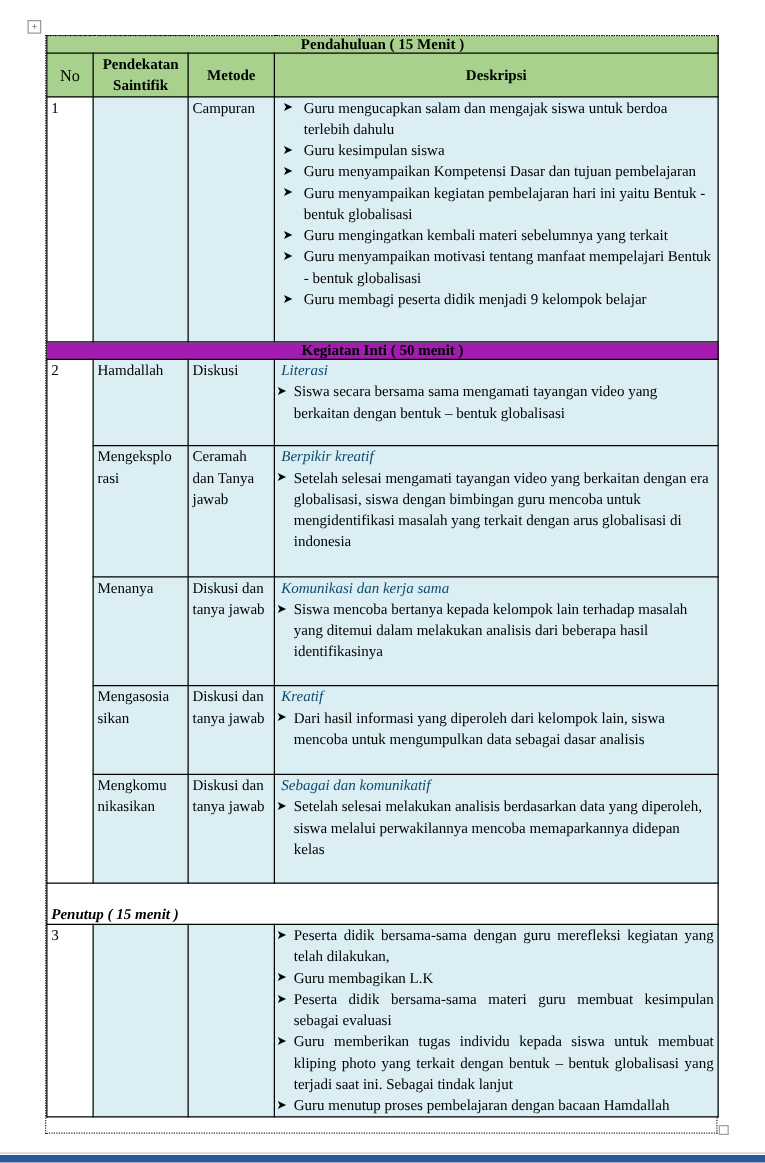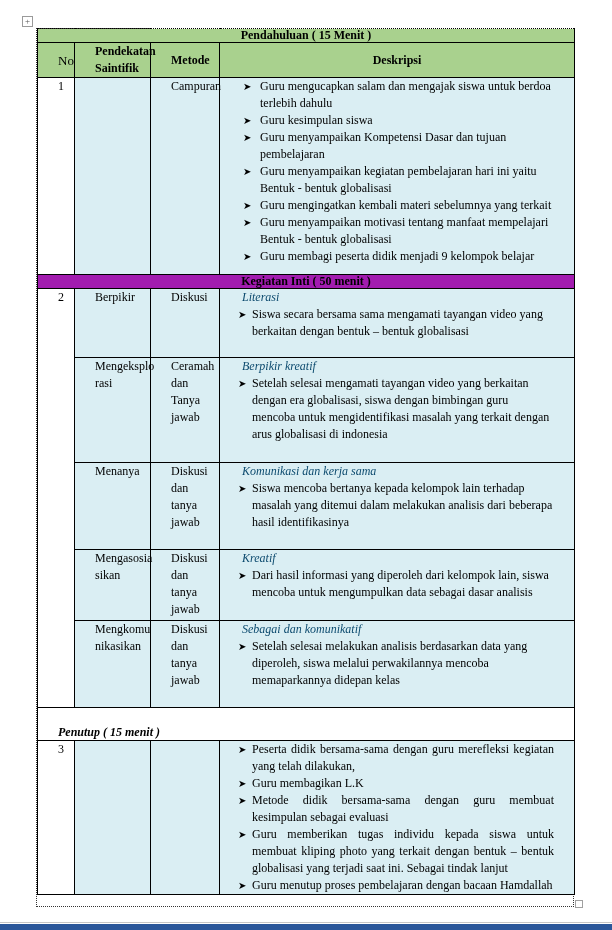--- a/index.html
+++ b/index.html
@@ -20,21 +20,21 @@
   }
   .outer-dotted {
     position: absolute; left: 36px; top: 28px; width: 538px; height: 879px;
     border: 1px dotted #333; box-sizing: border-box; pointer-events: none;
   }
   table.lesson {
     position: absolute; left: 37px; top: 28px;
     width: 537px; border-collapse: collapse; table-layout: fixed;
   }
   table.lesson td, table.lesson th {
-    border: 1px solid #000; vertical-align: top; padding: 0 20px;
+    border: 1px solid #000; vertical-align: top; padding: 0 3px;
     line-height: 17px; font-weight: normal; text-align: left;
   }
   col.c-no { width: 37px; }
   col.c-pend { width: 76px; }
   col.c-met { width: 69px; }
   col.c-desc { width: 355px; }
 
   .green { background: #a9d18e; }
   .blue  { background: #daeef3; }
   .white { background: #ffffff; }
@@ -127,21 +127,21 @@
       </ul>
     </td>
   </tr>
 
   <tr>
     <td colspan="4" class="yellow yellow-band">Kegiatan Inti ( 50 menit )</td>
   </tr>
 
   <tr>
     <td class="white" rowspan="5">2</td>
-    <td class="blue r2a">Berpikir</td>
+    <td class="blue r2a">Hamdallah</td>
     <td class="blue">Diskusi</td>
     <td class="blue">
       <div class="cat">Literasi</div>
       <ul class="bul tight">
         <li><span class="arrow">➤</span><span>Siswa secara bersama sama mengamati tayangan video yang berkaitan dengan bentuk – bentuk  globalisasi</span></li>
       </ul>
     </td>
   </tr>
 
   <tr>
@@ -193,21 +193,21 @@
   </tr>
 
   <tr>
     <td class="white r3">3</td>
     <td class="blue"></td>
     <td class="blue"></td>
     <td class="blue">
       <ul class="bul tight justify">
         <li><span class="arrow">➤</span><span>Peserta didik bersama-sama dengan guru merefleksi kegiatan yang telah dilakukan,</span></li>
         <li><span class="arrow">➤</span><span>Guru membagikan L.K</span></li>
-        <li><span class="arrow">➤</span><span>Metode didik bersama-sama dengan guru membuat kesimpulan sebagai evaluasi</span></li>
+        <li><span class="arrow">➤</span><span>Peserta didik bersama-sama materi guru membuat kesimpulan sebagai evaluasi</span></li>
         <li><span class="arrow">➤</span><span>Guru memberikan tugas individu kepada siswa untuk membuat kliping photo yang terkait dengan bentuk – bentuk  globalisasi yang terjadi saat ini. Sebagai tindak lanjut</span></li>
         <li><span class="arrow">➤</span><span>Guru menutup proses pembelajaran dengan bacaan Hamdallah</span></li>
       </ul>
     </td>
   </tr>
 </tbody>
   </table>
 
 <div class="resize-handle"></div>
 <div class="bottom-line"></div>

